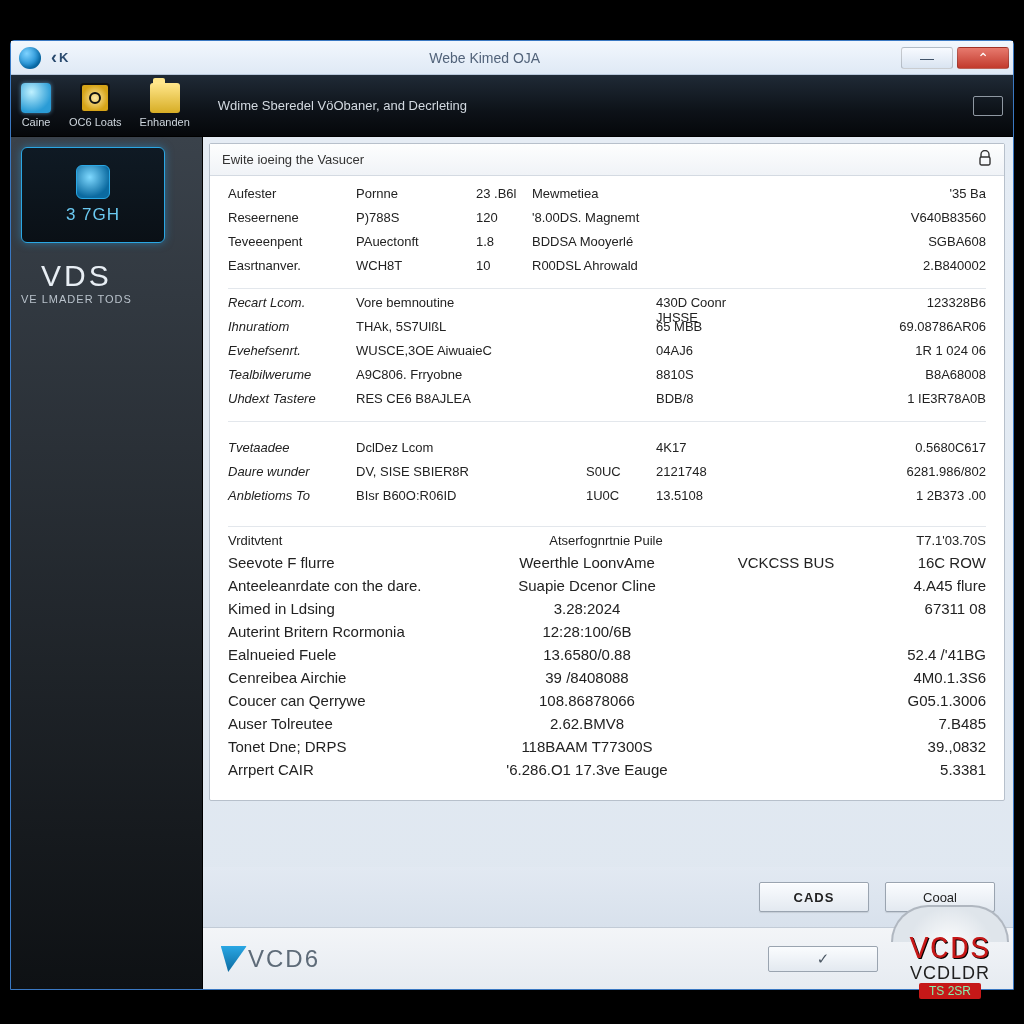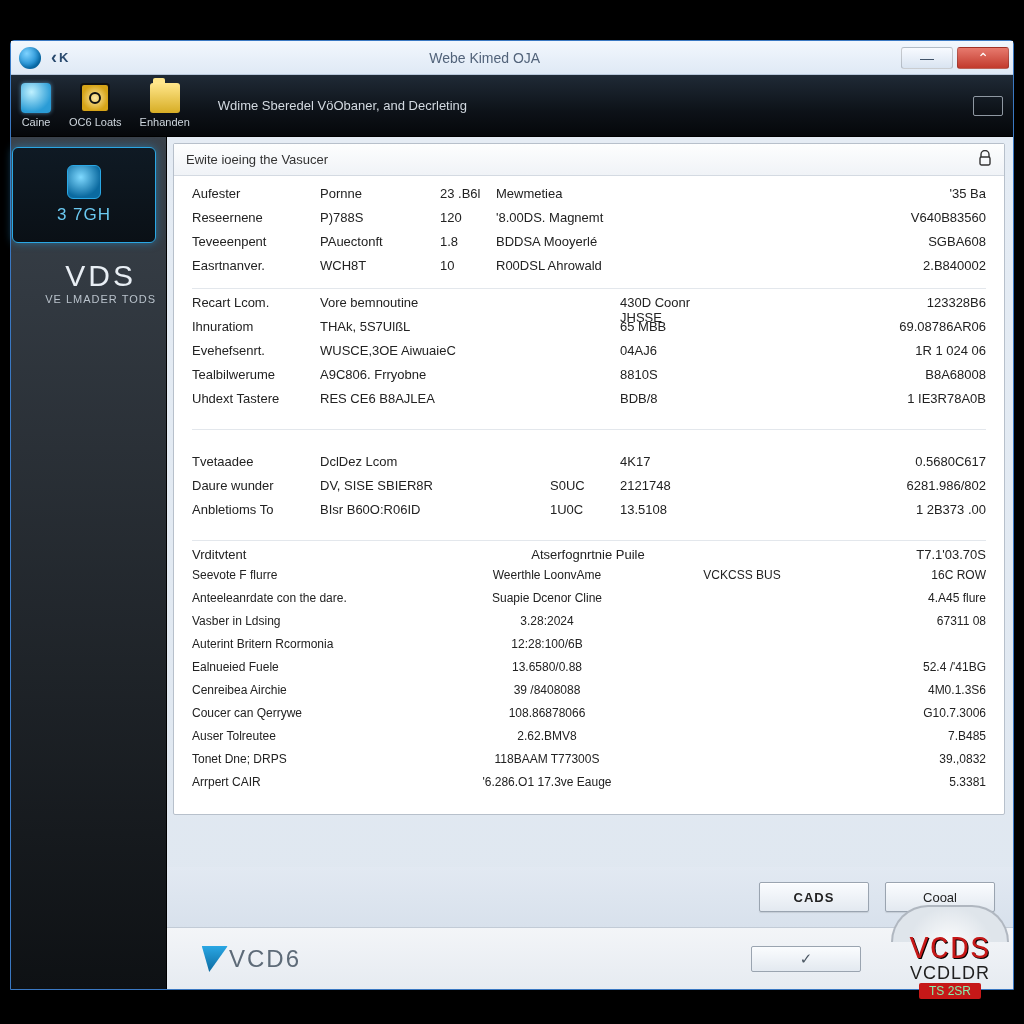--- a/index.html
+++ b/index.html
@@ -70,26 +70,26 @@
   .tb-icon.target:after{content:"";position:absolute;width:8px;height:8px;border:2px solid #111;border-radius:50%;}
   .tb-icon.folder { background: linear-gradient(#ffe68a,#d7ad25); border-radius:3px; position:relative;}
   .tb-icon.folder:before{content:"";position:absolute;top:-5px;left:3px;width:12px;height:6px;background:#ffe68a;border-radius:2px 2px 0 0;}
   .tb-text { font-size:13px; color:#d2d9e0; margin-left: 10px; }
   .tb-right {
     margin-left:auto; width:30px; height:20px; border:1.5px solid #8f98a2; border-radius:2px;
   }
   
   .body-row { flex:1; display:flex; min-height:0; }
   .sidebar {
-    width: 156px;
+    width: 192px;
     background: linear-gradient(#3a424b, #0e1114);
     color:#e8eef4;
     border-right:1px solid #000;
     padding: 10px;
-    display:flex; flex-direction:column; align-items:flex-end;
+    display:flex; flex-direction:column; align-items:flex-start;
   }
   .chip {
     width: 144px; height: 96px; border-radius: 6px;
     border: 1px solid #2aa7e4;
     background: linear-gradient(#0f1a24,#0a1016);
     box-shadow: 0 0 8px rgba(40,160,230,.5);
     display:flex; flex-direction:column; align-items:center; justify-content:center;
     margin-bottom: 12px;
   }
   .chip-icon {
@@ -124,25 +124,25 @@
     font-size: 13px; color:#333;
   }
   .panel-head .lock { margin-left:auto; color:#444; }
   .panel-body { padding: 10px 18px 16px 18px; font-size: 13px; color:#222;}
   .row { display:flex; align-items:baseline; height: 24px; }
   .c-label { width: 128px; color:#222;}
   .c-code  { width: 120px; }
   .c-num   { width: 56px; text-align: left; }
   .c-desc  { flex:1; }
   .c-val   { width: 130px; text-align: right; font-variant-numeric: tabular-nums;}
-  .grp-row .c-label { width: 128px;}
+  .grp-row .c-label { width: 128px; font-style: italic;}
   .grp-row .c-code { width: 230px;}
   .grp-row .c-mid { width: 70px;}
   .grp-row .c-num { width: 80px;}
-  .small-rows .row { height: 23px; font-size: 12px; gap: 44px;}
+  .small-rows .row { height: 23px; font-size: 15px;}
   .small-rows .c-label { width: 240px;}
   .small-rows .c-mid { flex:1; text-align:center;}
   .small-rows .c-extra { width: 160px; text-align:center;}
   .small-rows .c-val { width: 120px;}
   
   .action-row {
     height: 60px; display:flex; align-items:center; justify-content:flex-end;
     padding-right: 18px; gap: 16px;
     background: linear-gradient(#e2e9f2,#d8e1ec);
   }
@@ -155,21 +155,21 @@
     font-size: 13px; color:#222; cursor:pointer;
     display:flex; align-items:center; justify-content:center;
   }
   .btn.primary { font-weight:700; letter-spacing:1px;}
   
   .bottom-strip {
     height: 62px;
     background: linear-gradient(#f3f5f8, #e6ebf1);
     border-top:1px solid #c2cbd6;
     display:flex; align-items:center;
-    padding: 0 32px;
+    padding: 0 15px;
     position: relative;
   }
   .vcd-left { display:flex; align-items:center; gap:4px;}
   .vcd-glyph {
     width: 26px; height: 26px;
     background: linear-gradient(#2aa7e4,#0c6aa0);
     clip-path: polygon(0 0, 100% 0, 50% 100%);
     transform: skewX(-12deg);
   }
   .vcd-text { font-size: 24px; color:#5e6b78; letter-spacing:2px; font-weight:400;}
@@ -325,21 +325,21 @@
               <div class="row grp-row">
                 <span class="c-label">Uhdext Tastere</span>
                 <span class="c-code">RES CE6 B8AJLEA</span>
                 <span class="c-mid"></span>
                 <span class="c-num">BDB/8</span>
                 <span class="c-desc"></span>
                 <span class="c-val">1 IE3R78A0B</span>
               </div>
             </div>
 
-          <div id="block-c" style="border-top:1px solid #e3e7ec;margin-top:14px;padding-top:24px;">
+          <div id="block-c" style="border-top:1px solid #e3e7ec;margin-top:6px;padding-top:18px;">
               <div class="row grp-row">
                 <span class="c-label">Tvetaadee</span>
                 <span class="c-code">DclDez Lcom</span>
                 <span class="c-mid"></span>
                 <span class="c-num">4K17</span>
                 <span class="c-desc"></span>
                 <span class="c-val">0.5680C617</span>
               </div>
               <div class="row grp-row">
                 <span class="c-label">Daure wunder</span>
@@ -372,21 +372,21 @@
                 <span class="c-extra">VCKCSS BUS</span>
                 <span class="c-val">16C ROW</span>
               </div>
               <div class="row">
                 <span class="c-label">Anteeleanrdate con the dare.</span>
                 <span class="c-mid">Suapie Dcenor Cline</span>
                 <span class="c-extra"></span>
                 <span class="c-val">4.A45 flure</span>
               </div>
               <div class="row">
-                <span class="c-label">Vasber in Ldsing</span>
+                <span class="c-label">Kimed in Ldsing</span>
                 <span class="c-mid">3.28:2024</span>
                 <span class="c-extra"></span>
                 <span class="c-val">67311 08</span>
               </div>
               <div class="row">
                 <span class="c-label">Auterint Britern Rcormonia</span>
                 <span class="c-mid">12:28:100/6B</span>
                 <span class="c-extra"></span>
                 <span class="c-val"></span>
               </div>
@@ -399,21 +399,21 @@
               <div class="row">
                 <span class="c-label">Cenreibea Airchie</span>
                 <span class="c-mid">39 /8408088</span>
                 <span class="c-extra"></span>
                 <span class="c-val">4M0.1.3S6</span>
               </div>
               <div class="row">
                 <span class="c-label">Coucer can Qerrywe</span>
                 <span class="c-mid">108.86878066</span>
                 <span class="c-extra"></span>
-                <span class="c-val">G10.7.3006</span>
+                <span class="c-val">G05.1.3006</span>
               </div>
               <div class="row">
                 <span class="c-label">Auser Tolreutee</span>
                 <span class="c-mid">2.62.BMV8</span>
                 <span class="c-extra"></span>
                 <span class="c-val">7.B485</span>
               </div>
               <div class="row">
                 <span class="c-label">Tonet Dne; DRPS</span>
                 <span class="c-mid">118BAAM  T77300S</span>

